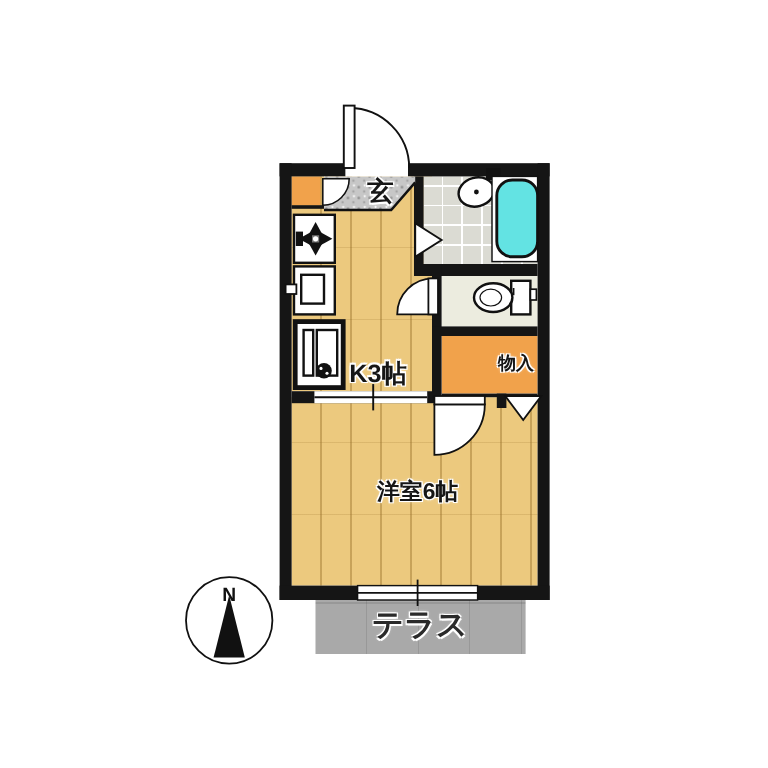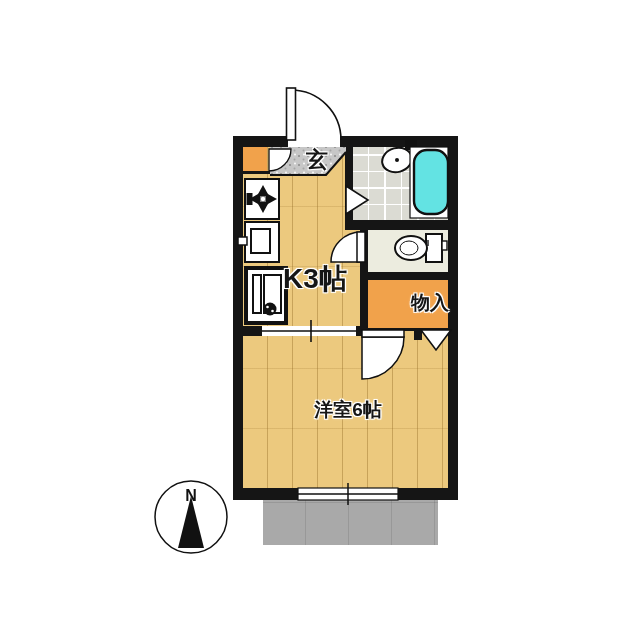--- a/index.html
+++ b/index.html
@@ -147,17 +147,18 @@
     </g>
 
     <g>
       <circle cx="191" cy="517" r="36" fill="#fff" stroke="#111" stroke-width="1.5"></circle>
       <polygon points="191,496 178,548 204,548" fill="#111"></polygon>
       <text x="191" y="501" text-anchor="middle" font-size="16" font-weight="bold" fill="#111">N</text>
     </g>
   </svg>
 
   <div class="label" style="left:317px;top:160px;font-size:22px;">玄</div>
-  <div class="label" style="left:315px;top:279px;font-size:28px;">K3帖</div>
-  <div class="label" style="left:408px;top:303px;font-size:19px;padding-left:44px;">物入</div>
+  <div class="label" style="left:315px;top:311px;font-size:21px;">K3帖</div>
+  <div class="label" style="left:408px;top:303px;font-size:15px;padding-left:44px;">物入</div>
   <div class="label" style="left:348px;top:410px;font-size:19px;">洋室6帖</div>
+  <div class="label" style="left:350px;top:521px;font-size:26px;color:#2a2a2a;">テラス</div>
 
 </div>
 
 </body></html>

